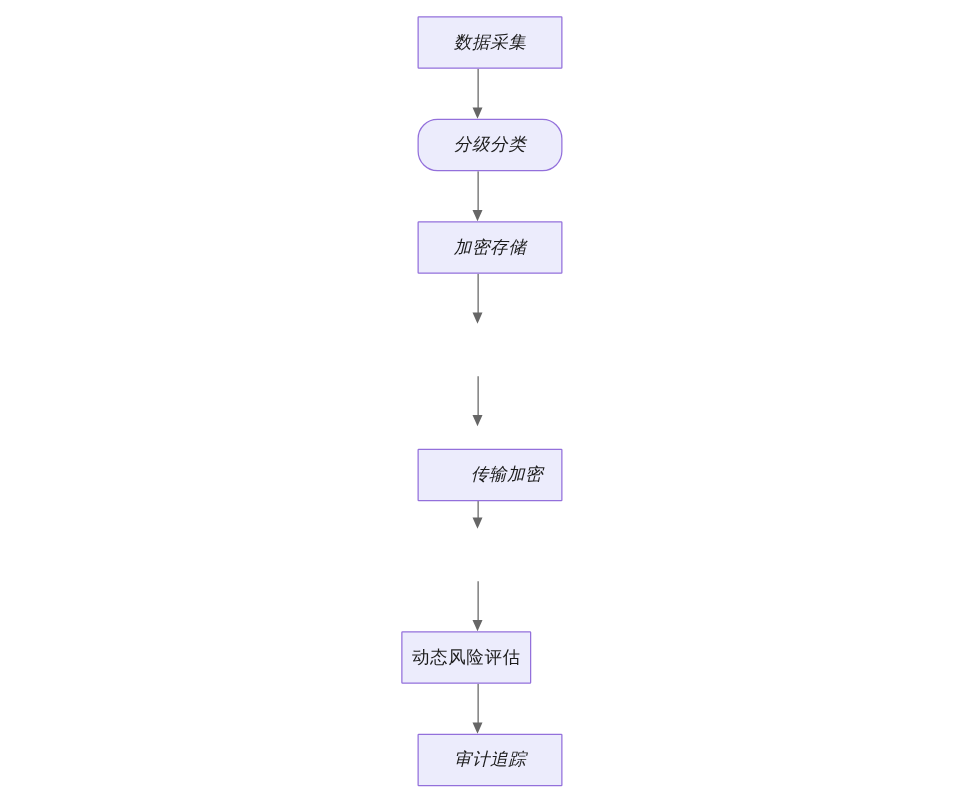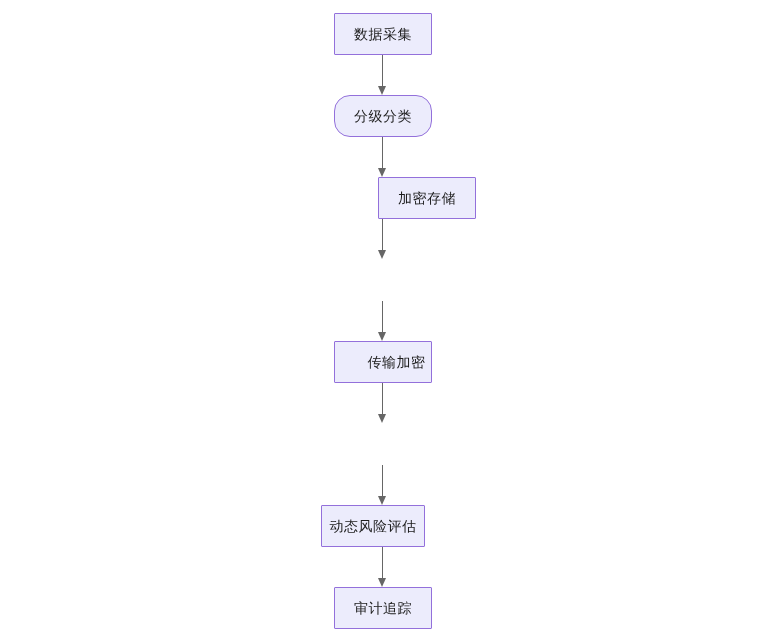--- a/index.html
+++ b/index.html
@@ -37,28 +37,28 @@
   }
   .node-label {
     font-size: 14px;
     line-height: 1;
     color: #1c1c1c;
     letter-spacing: 0.5px;
     white-space: nowrap;
     font-family: "DejaVu Sans", "Liberation Sans", sans-serif;
   }
 
-  .node.w-std  { width: 98px;  left: 334px; }
+  .node.w-std  { width: 116px;  left: 334px; font-style: italic; }
   .node.w-wide { width: 104px; left: 321px; }
 
   .n1 { top: 13px; }
   .n2 { top: 95px; border-radius: 16px; }
-  .n3 { top: 177px; margin-left: 44px; }
+  .n3 { top: 177px; }
   .n4 { top: 259px; }
-  .n5 { top: 341px; padding-left: 27px; }
+  .n5 { top: 359px; padding-left: 27px; }
   .n6 { top: 423px; }
   .n7 { top: 505px; }
   .n8 { top: 587px; }
 
   
   .edge {
     position: absolute;
     left: 382px;
     width: 2px;
     height: 40px;

